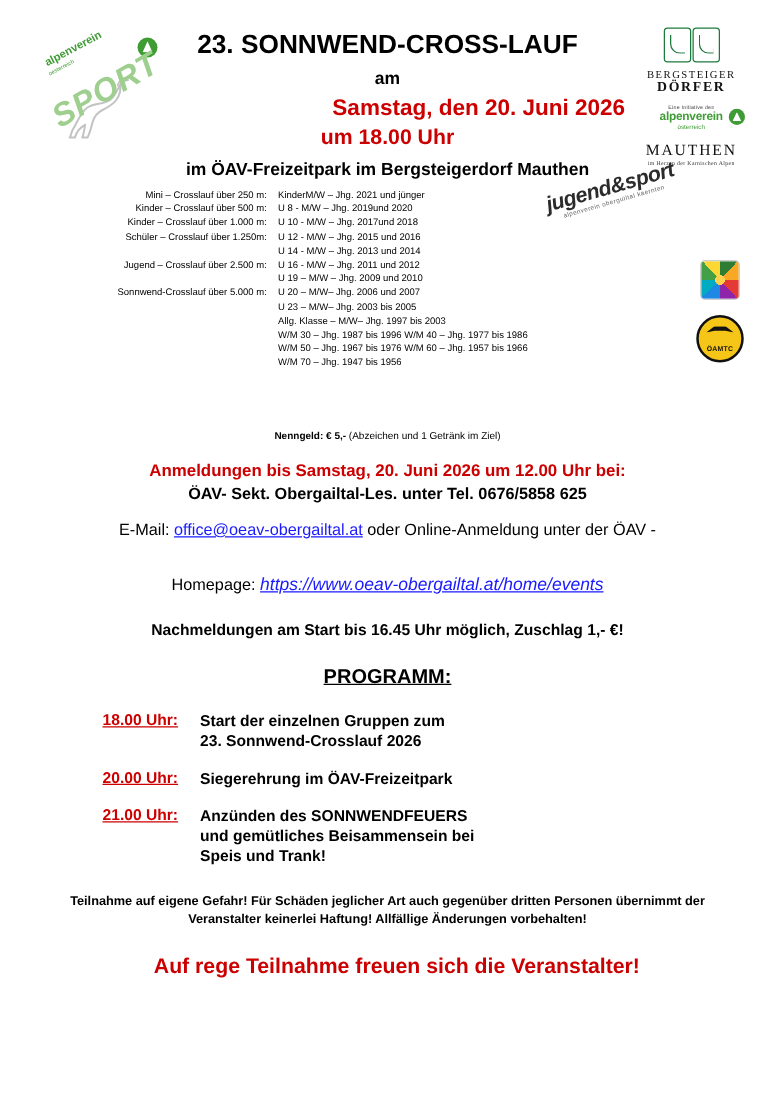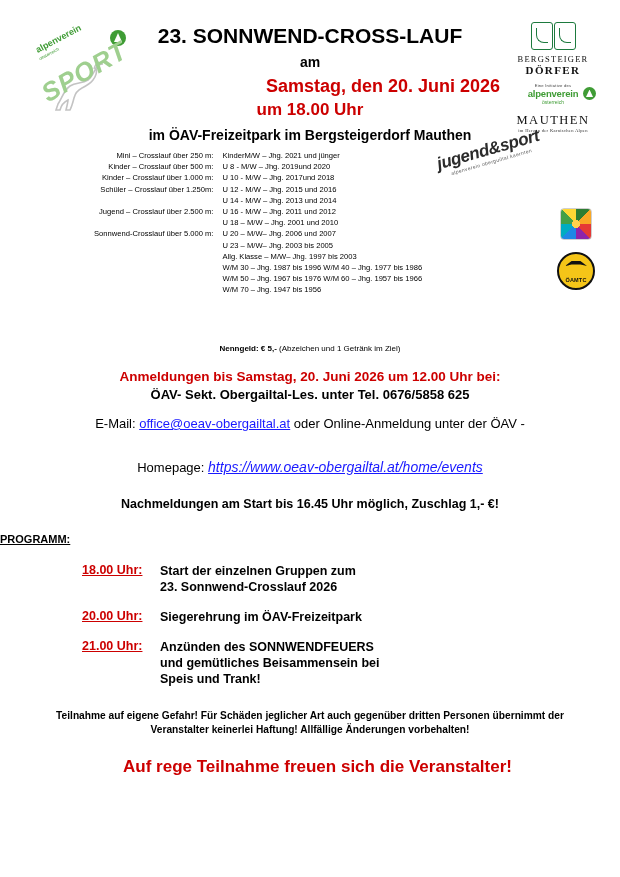--- a/index.html
+++ b/index.html
@@ -366,23 +366,23 @@
   }
   .nachmeldung {
     text-align: center;
     font-weight: bold;
     font-size: 12.5px;
     margin-top: 22px;
   }
 
   
   .programm-title {
-    text-align: left;
-    font-weight: bold;
-    font-size: 11px;
+    text-align: center;
+    font-weight: bold;
+    font-size: 16px;
     text-decoration: underline;
     margin-top: 22px;
   }
   .prog-list {
     margin: 18px 0 0 0;
     padding: 0 0 0 82px;
   }
   .prog-item {
     display: flex;
     align-items: flex-start;
@@ -504,21 +504,21 @@
         <tr>
           <td class="lbl"></td>
           <td class="val">U 14 - M/W – Jhg. 2013 und 2014</td>
         </tr>
         <tr>
           <td class="lbl">Jugend – Crosslauf  über 2.500 m:</td>
           <td class="val">U 16 - M/W – Jhg. 2011 und 2012</td>
         </tr>
         <tr>
           <td class="lbl"></td>
-          <td class="val">U 18 – M/W – Jhg. 2001 und 2010</td>
+          <td class="val">U 19 – M/W – Jhg. 2009 und 2010</td>
         </tr>
         <tr>
           <td class="lbl">Sonnwend-Crosslauf über 5.000 m:</td>
           <td class="val">U 20 – M/W– Jhg. 2006 und 2007</td>
         </tr>
         <tr>
           <td class="lbl"></td>
           <td class="val">U 23 – M/W– Jhg. 2003 bis 2005</td>
         </tr>
         <tr>

